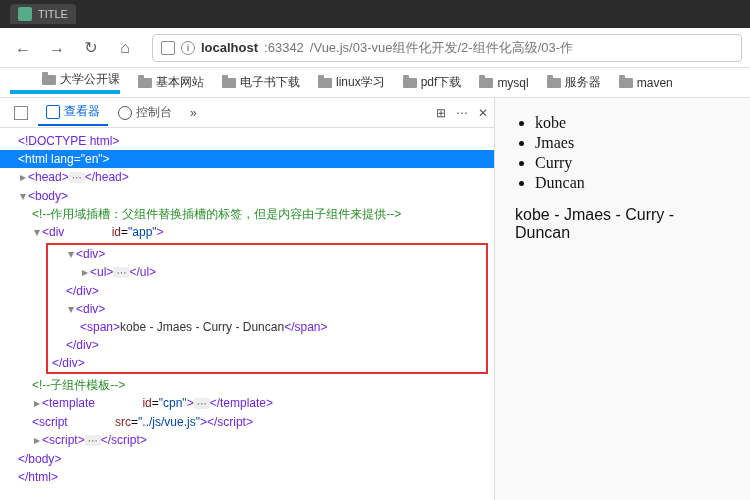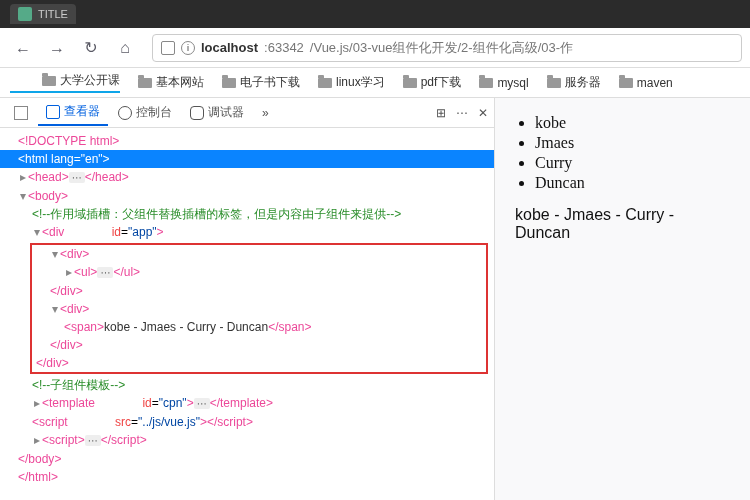--- a/index.html
+++ b/index.html
@@ -9,46 +9,46 @@
 .tab .favicon { width: 14px; height: 14px; background: #5a8; border-radius: 2px; }
 .navbar { height: 40px; background: #fff; border-bottom: 1px solid #ddd; display: flex; align-items: center; padding: 0 8px; gap: 4px; }
 .nav-btn { width: 30px; height: 30px; display: flex; align-items: center; justify-content: center; color: #5b5b66; font-size: 16px; border-radius: 4px; }
 .addr { flex: 1; margin-left: 8px; height: 28px; background: #fff; border: 1px solid #ccc; border-radius: 4px; display: flex; align-items: center; padding: 0 8px; gap: 6px; font-size: 13px; color: #333; overflow: hidden; white-space: nowrap; }
 .addr .shield { width: 14px; height: 14px; border: 1px solid #888; border-radius: 2px; }
 .addr .info { width: 14px; height: 14px; border: 1px solid #888; border-radius: 50%; font-size: 9px; display: flex; align-items: center; justify-content: center; }
 .addr .host { font-weight: 600; }
 .addr .path { color: #777; }
 .bookmarks { height: 30px; background: #fff; border-bottom: 1px solid #ddd; display: flex; align-items: center; padding: 0 10px; gap: 18px; font-size: 12px; color: #333; overflow: hidden; }
 .bm { display: flex; align-items: center; gap: 4px; white-space: nowrap; }
-.bm.active { border-bottom: 2px solid #0ea5e9; padding-bottom: 2px; padding-left: 32px; }
+.bm.active { border-bottom: 4px solid #0ea5e9; padding-bottom: 2px; padding-left: 32px; }
 .folder-icon { width: 14px; height: 10px; background: #999; border-radius: 1px; position: relative; }
 .folder-icon::before { content: ''; position: absolute; top: -3px; left: 0; width: 6px; height: 3px; background: #999; border-radius: 1px 1px 0 0; }
 .content { display: flex; height: calc(500px - 98px); }
 .devtools { width: 495px; background: #fff; border-right: 1px solid #ddd; display: flex; flex-direction: column; }
 .dt-tabs { height: 30px; border-bottom: 1px solid #ddd; display: flex; align-items: center; padding: 0 6px; gap: 2px; }
 .dt-tab { padding: 4px 8px; display: flex; align-items: center; gap: 4px; color: #555; font-size: 12px; }
 .dt-tab.active { color: #0060df; border-bottom: 2px solid #0060df; }
 .dt-tab .ico { width: 14px; height: 14px; border: 1px solid currentColor; border-radius: 2px; }
 .dt-right { margin-left: auto; display: flex; align-items: center; gap: 10px; color: #555; }
 .dt-search { height: 28px; border-bottom: 1px solid #ddd; display: flex; align-items: center; padding: 0 8px; gap: 6px; color: #888; }
 .dt-search input { flex: 1; border: none; outline: none; font-size: 12px; }
 .dt-plus { color: #888; font-size: 16px; padding: 0 4px; }
 .tree { flex: 1; overflow: auto; font-family: Menlo, Consolas, monospace; font-size: 12px; line-height: 18px; padding: 4px 0; }
 .row { white-space: nowrap; padding: 0 4px; }
 .row.sel { background: #0a84ff; color: #fff; }
 .tw { color: #888; display: inline-block; width: 10px; text-align: center; }
-.tag { color: #ec4899; }
-.attr { color: #ef4444; padding-left: 44px; }
+.tag { color: #6d28d9; }
+.attr { color: #7f1d1d; padding-left: 44px; }
 .val { color: #0046a3; }
 .cmt { color: #2a8d2a; margin-top: 48px; }
 .txt { color: #333; }
 .dots { background: #eee; padding: 0 3px; border-radius: 2px; color: #555; font-size: 10px; }
 .ind1 { padding-left: 18px; }
 .ind2 { padding-left: 32px; }
-.redbox { border: 2px solid #d33; margin: 2px 6px 2px 30px; }
+.redbox { border: 2px solid #d33; margin: 2px 6px 2px 46px; }
 .page { flex: 1; padding: 14px 20px; font-family: "Times New Roman", serif; font-size: 16px; color: #111; }
 .page ul { list-style: disc; padding-left: 20px; margin-bottom: 14px; }
 .page ul li { margin: 2px 0; font-family: Liberation Serif, serif; }
 .search-ico { position: relative; width: 11px; height: 11px; border: 1.5px solid #888; border-radius: 50%; }
 .search-ico::after { content: ''; position: absolute; width: 5px; height: 1.5px; background: #888; bottom: -2px; right: -3px; transform: rotate(45deg); }
 .picker-ico { width: 14px; height: 14px; border: 1px solid #888; position: relative; }
 .eyedrop { width: 2px; height: 14px; background: #555; transform: rotate(45deg); margin-left: 4px; }
 </style>
 </head>
 <body>
@@ -117,24 +117,20 @@
         </div>
       <div class="dt-tab active">
           <span class="ico"></span>
           <span>查看器</span>
         </div>
       <div class="dt-tab">
           <span class="ico" style="border-radius:50%"></span>
           <span>控制台</span>
         </div>
       <div class="dt-tab">
-          <span class="ico" style="border-radius:4px"></span>
-          <span>调试器</span>
-        </div>
-      <div class="dt-tab">
           <span>»</span>
         </div>
       <div class="dt-right">
         <span>⊞</span>
         <span>⋯</span>
         <span>✕</span>
       </div>
     </div>
 
     <div class="tree">

